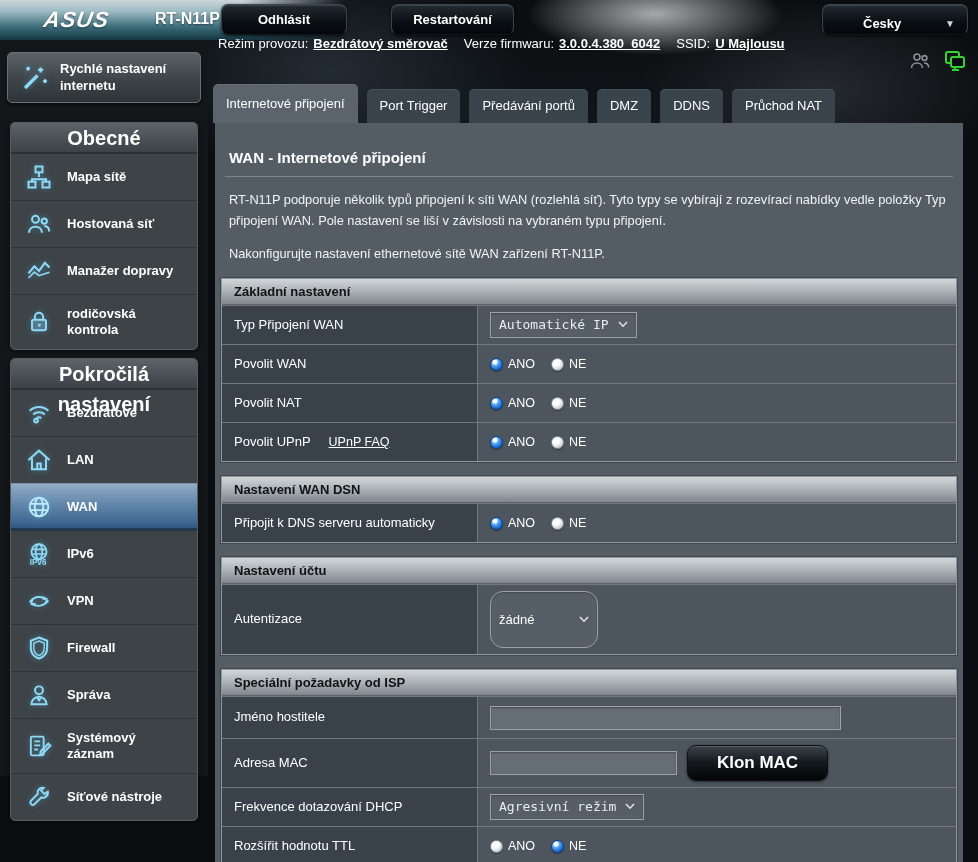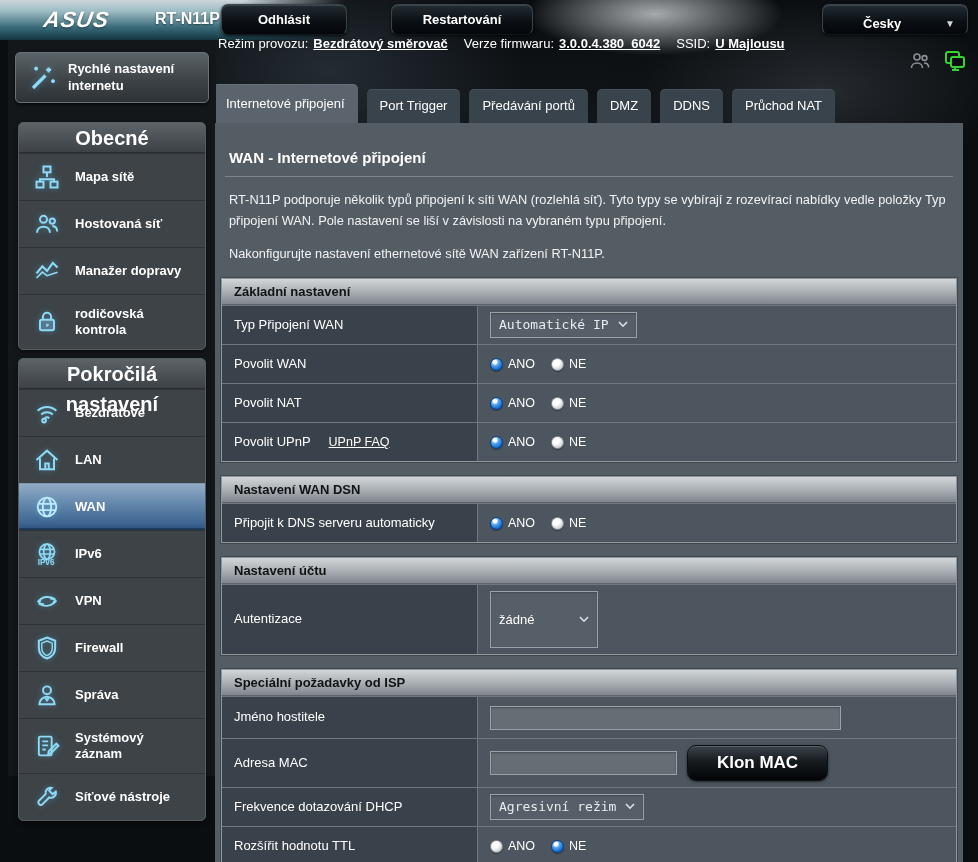--- a/index.html
+++ b/index.html
@@ -26,39 +26,39 @@
     font-style:italic; letter-spacing:1px; color:#fff; transform:skewX(-10deg);
     text-shadow:0 1px 2px rgba(0,0,0,.45); }
   .model { position:absolute; left:155px; top:10px; font-size:16px; font-weight:bold; color:#fff;
     text-shadow:0 1px 2px rgba(0,0,0,.5); }
   .hbtn { position:absolute; top:4px; height:31px; border-radius:7px;
     background:linear-gradient(180deg,#232c33 0%,#0b1014 55%,#04060a 100%);
     border:1px solid #39444d; border-bottom-color:#10161b;
     box-shadow:0 1px 3px rgba(0,0,0,.7), inset 0 1px 0 rgba(255,255,255,.12);
     color:#fff; font-size:13px; font-weight:bold; display:flex; align-items:center; justify-content:center; }
   .btn-logout { left:221px; width:126px; }
-  .btn-reboot { left:391px; width:142px; }
+  .btn-reboot { left:391px; width:123px; }
   .btn-lang  { left:822px; width:146px; justify-content:space-between; padding:8px 12px 0 40px; }
   .lang-tri { font-size:10px; color:#cfd5d9; }
 
   
   .infobar { position:absolute; left:218px; top:36px; width:690px; color:#fff; font-size:13px;
     display:flex; align-items:center; white-space:nowrap; }
   .infobar .lbl { margin-right:5px; }
   .infobar .lnk { font-weight:bold; text-decoration:underline; margin-right:16px; color:#fff; }
   .info-icons { position:absolute; top:48px; left:908px; display:flex; gap:10px; align-items:center; }
 
   
   .tabs { position:absolute; left:213px; top:84px; height:39px; display:flex; gap:9px; align-items:flex-end; }
   .tab { height:34px; line-height:34px; padding:0 13px; background:#39434c; color:#fff;
     font-size:13px; border-radius:5px 5px 0 0; box-shadow:inset 0 1px 0 rgba(255,255,255,.08); }
   .tab.active { height:39px; line-height:39px; background:#5b646c; }
 
   
-  .sidebar { position:absolute; left:8px; top:40px; width:208px; height:736px; background:#14171a; }
+  .sidebar { position:absolute; left:0; top:40px; width:208px; height:736px; background:#14171a; }
   .qis { position:absolute; left:7px; top:12px; width:194px; height:51px; border-radius:5px;
     background:linear-gradient(180deg,#5b6368 0%,#3d4347 55%,#2e3338 100%);
     border:1px solid #697076; box-shadow:0 2px 3px rgba(0,0,0,.6);
     display:flex; align-items:center; gap:10px; padding:0 8px 0 12px; }
   .qis-label { color:#fff; font-weight:bold; font-size:13px; line-height:1.25; }
   .panel { position:absolute; left:10px; width:188px; background:#3d4347;
     border:1px solid #565d62; border-radius:5px; overflow:hidden;
     box-shadow:0 2px 4px rgba(0,0,0,.55); }
   .panel-general  { top:82px; }
   .panel-advanced { top:318px; }
@@ -98,21 +98,21 @@
     background:radial-gradient(circle at 36% 30%, #ffffff 0 32%, #dce0e3 60%, #a9afb4 100%);
     border:1px solid #878e94; box-shadow:0 1px 1px rgba(0,0,0,.35); }
   .radio.on { background:radial-gradient(circle at 36% 28%, #ffffff 0 16%, #5aa8f2 34%, #1268cc 72%, #0a4da0 100%);
     border:1px solid #0a4088; }
   .rlabel { color:#fff; font-size:12.5px; margin-right:16px; }
 
   
   .sel { display:inline-flex; align-items:center; gap:9px; border:1px solid #9aa1a7;
     background:#565f67; color:#e8ecee; padding:4px 8px 5px; box-shadow:inset 0 1px 2px rgba(0,0,0,.25); }
   .sel-mono { font-family:"DejaVu Sans Mono", monospace; font-size:13px; }
-  .sel-sans { font-size:13px; color:#fff; width:108px; justify-content:space-between; padding:20px 8px; }
+  .sel-sans { font-size:13px; color:#fff; width:108px; justify-content:space-between; padding:20px 8px;border-radius:13px; }
 
   
   .txt { background:#656e75; border:1px solid #9aa1a7; height:24px;
     box-shadow:inset 0 1px 2px rgba(0,0,0,.3); }
   .txt-host { width:351px; }
   .txt-mac  { width:187px; }
   .btn-clone { margin-left:10px; width:141px; height:36px; border-radius:9px;
     background:linear-gradient(180deg,#3b434a 0%,#161b1f 45%,#030507 100%);
     border:1px solid #0b0f12; box-shadow:inset 0 1px 0 rgba(255,255,255,.16), 0 1px 3px rgba(0,0,0,.55);
     color:#fff; font-weight:bold; font-size:17px; display:flex; align-items:center; justify-content:center; }

